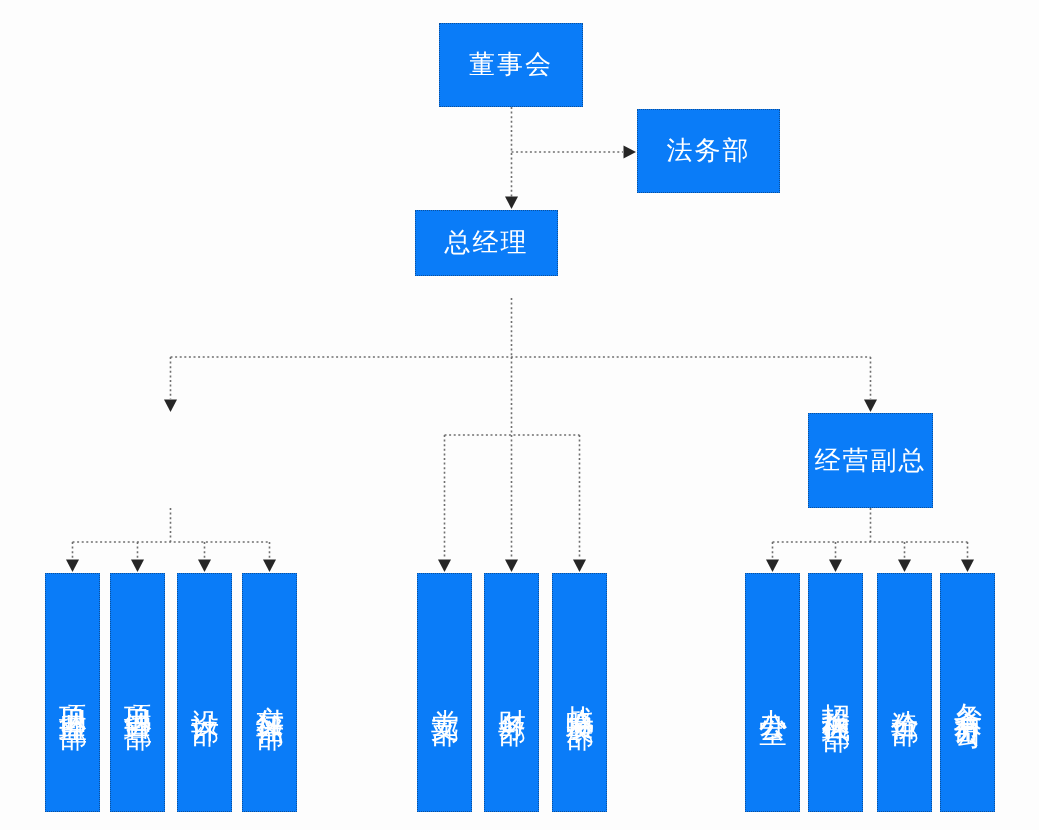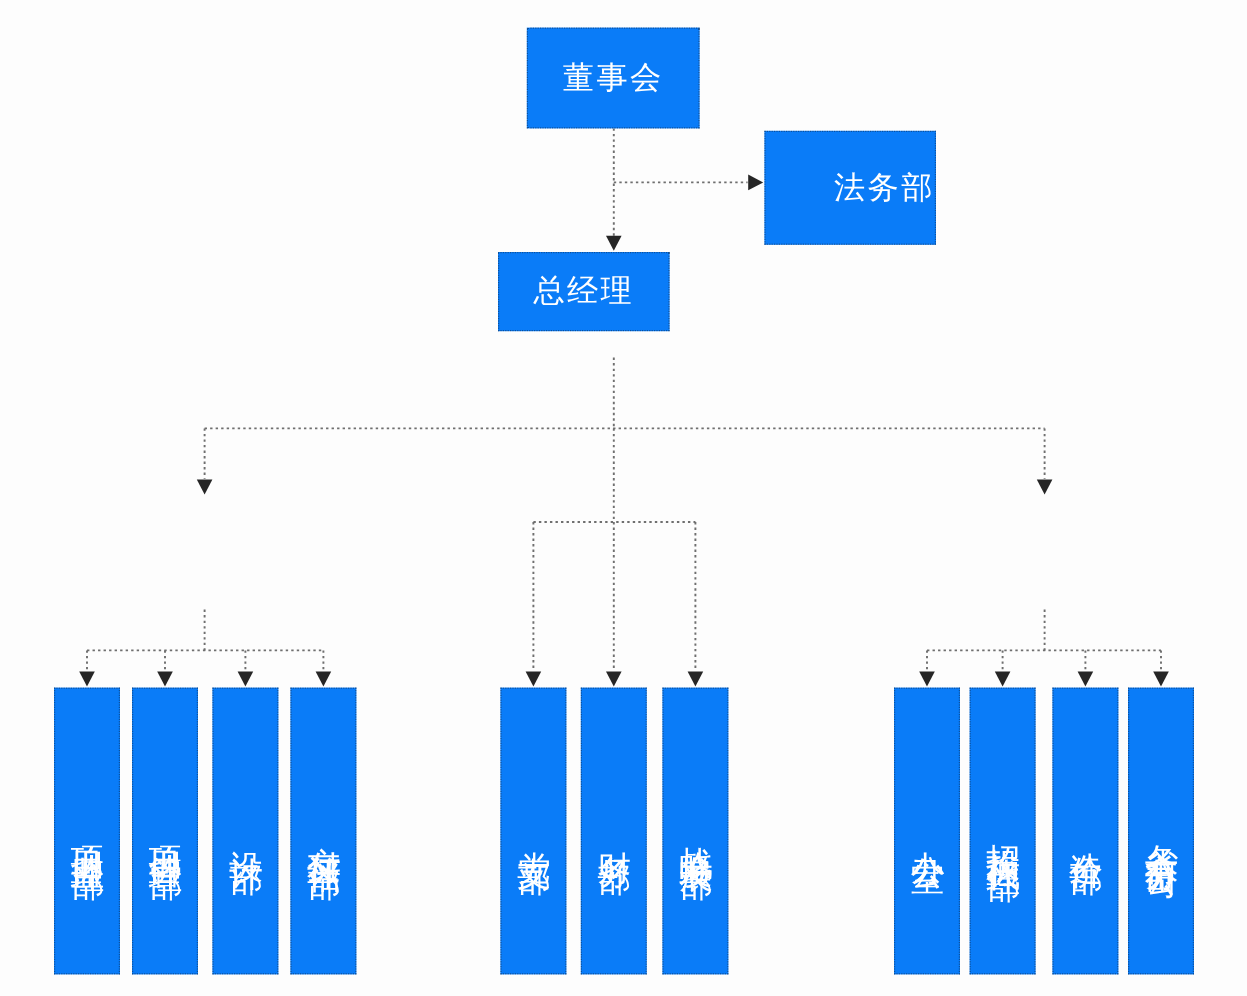--- a/index.html
+++ b/index.html
@@ -13,20 +13,21 @@
     margin: 0;
     padding: 0;
     font-family: "DejaVu Sans", "Liberation Sans", sans-serif;
   }
   .canvas {
     position: relative;
     width: 1039px;
     height: 830px;
     background: var(--background);
     overflow: hidden;
+    font-family: Liberation Serif, serif;
   }
   .connector-layer {
     position: absolute;
     left: 0; top: 0;
     width: 1039px;
     height: 830px;
   }
   .conn {
     stroke: var(--connector);
     stroke-width: 1.6;
@@ -56,21 +57,21 @@
   }
   .vlabel {
     writing-mode: vertical-lr;
     text-orientation: upright;
     font-size: 28px;
     letter-spacing: 4px;
     line-height: 1;
   }
   
   .n-board { left: 439px; top: 23px;  width: 144px; height: 84px; }
-  .n-legal { left: 637px; top: 109px; width: 143px; height: 95px; justify-content: flex-end; }
+  .n-legal { left: 637px; top: 109px; width: 143px; height: 84px; }
   .n-gm    { left: 415px; top: 210px; width: 143px; height: 66px; }
   .n-pvp   { left: 108px; top: 413px; width: 125px; height: 95px; }
   .n-ovp   { left: 808px; top: 413px; width: 125px; height: 95px; }
   .col { top: 573px; width: 55px; height: 239px; }
   .n-pd0 { left: 45px; }
   .n-pd1 { left: 110px; }
   .n-pd2 { left: 177px; }
   .n-pd3 { left: 242px; }
   .n-gd0 { left: 417px; }
   .n-gd1 { left: 484px; }
@@ -152,20 +153,23 @@
 
   <div class="node n-board">
     <span class="hlabel">董事会</span>
   </div>
   <div class="node n-legal">
     <span class="hlabel">法务部</span>
   </div>
   <div class="node n-gm">
     <span class="hlabel">总经理</span>
   </div>
+  <div class="node n-ovp">
+    <span class="hlabel">经营副总</span>
+  </div>
 
   <div class="node col n-pd0">
     <span class="vlabel">项目监理部</span>
   </div>
   <div class="node col n-pd1">
     <span class="vlabel">项目管理部</span>
   </div>
   <div class="node col n-pd2">
     <span class="vlabel">设计部</span>
   </div>

